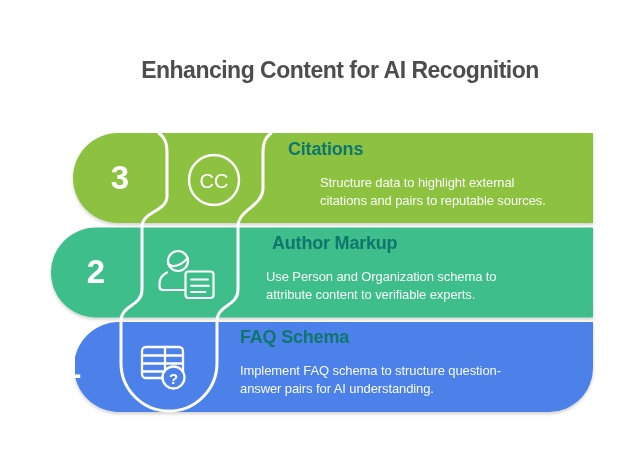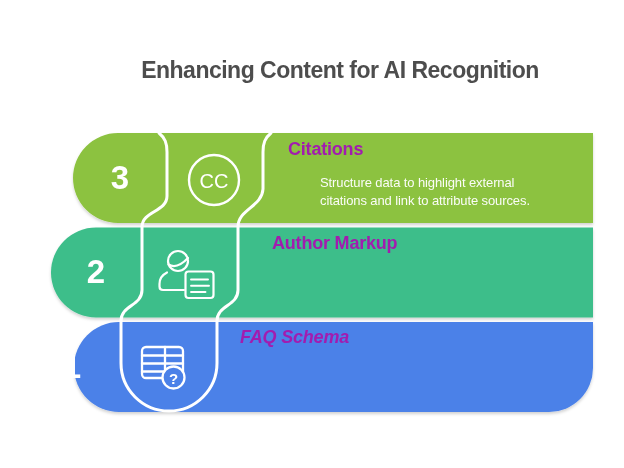--- a/index.html
+++ b/index.html
@@ -33,28 +33,28 @@
     color:#ffffff;
     line-height:44px;
   }
   .n3{left:90px;top:156px;}
   .n2{left:66px;top:250px;}
   .n1{left:42px;top:345px;}
   .heading{
     position:absolute;
     font-size:18px;
     font-weight:bold;
-    color:#a21caf;
+    color:#0f766e;
     letter-spacing:-0.2px;
     line-height:22px;
     white-space:nowrap;
   }
   .h3{left:288px;top:138px;}
   .h2{left:272px;top:232px;}
-  .h1{left:240px;top:326px;font-style:italic;}
+  .h1{left:240px;top:326px;}
   .desc{
     position:absolute;
     font-size:13px;
     color:rgba(255,255,255,0.96);
     letter-spacing:-0.1px;
     line-height:17.5px;
     white-space:nowrap;
   }
   .d3{left:288px;top:174px;margin-left:32px;}
   .d2{left:266px;top:268px;}
@@ -126,16 +126,24 @@
   <div class="num n3">3</div>
   <div class="num n2">2</div>
   <div class="num n1">1</div>
 
   <div class="heading h3">Citations</div>
   <div class="heading h2">Author Markup</div>
   <div class="heading h1">FAQ Schema</div>
 
   <div class="desc d3">
     <span>Structure data to highlight external</span><br>
-    <span>citations and link to attribute sources.</span>
+    <span>citations and pairs to reputable sources.</span>
+  </div>
+  <div class="desc d2">
+    <span>Use Person and Organization schema to</span><br>
+    <span>attribute content to verifiable experts.</span>
+  </div>
+  <div class="desc d1">
+    <span>Implement FAQ schema to structure question-</span><br>
+    <span>answer pairs for AI understanding.</span>
   </div>
 
 </div>
 
 </body></html>

